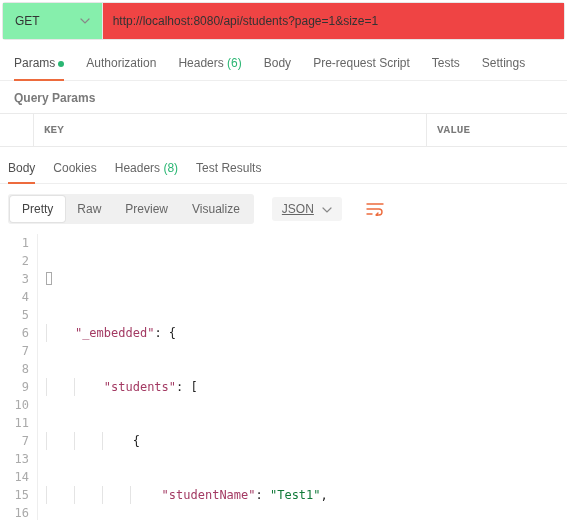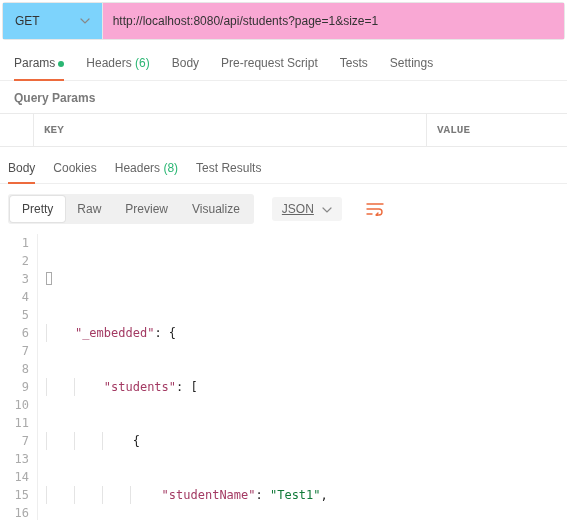--- a/index.html
+++ b/index.html
@@ -15,37 +15,37 @@
     align-items: stretch;
     border: 1px solid #e7e7e7;
     border-radius: 3px;
     background: #fff;
     margin: 2px 2px 0 2px;
     height: 38px;
   }
   .method-select {
     display: flex;
     align-items: center;
-    background: #7dd3fc;
+    background: #86efac;
     border-right: 1px solid #e7e7e7;
     padding: 0 12px;
     gap: 40px;
     font-size: 12px;
     color: #333;
     cursor: pointer;
   }
   .method-chevron svg { display: block; }
   .url-input {
     flex: 1;
     border: none;
     outline: none;
     padding: 0 10px;
     font-size: 12px;
     color: #333;
-    background: #f9a8d4;
+    background: #ef4444;
   }
   .tabs {
     display: flex;
     align-items: center;
     gap: 22px;
     padding: 16px 26px 0 14px;
     font-size: 12px;
     color: #666;
     border-bottom: 1px solid #eee;
   }
@@ -218,20 +218,21 @@
         </svg>
     </span>
   </div>
   <input class="url-input" value="http://localhost:8080/api/students?page=1&amp;size=1" style="">
 </div>
 
 <div class="tabs">
   <div class="tab active">
     <span>Params</span><span class="dot-green"></span>
   </div>
+  <div class="tab">Authorization</div>
   <div class="tab">
     <span>Headers</span>
     <span class="count-green">(6)</span>
   </div>
   <div class="tab">Body</div>
   <div class="tab">Pre-request Script</div>
   <div class="tab">Tests</div>
   <div class="tab">Settings</div>
 </div>
 

